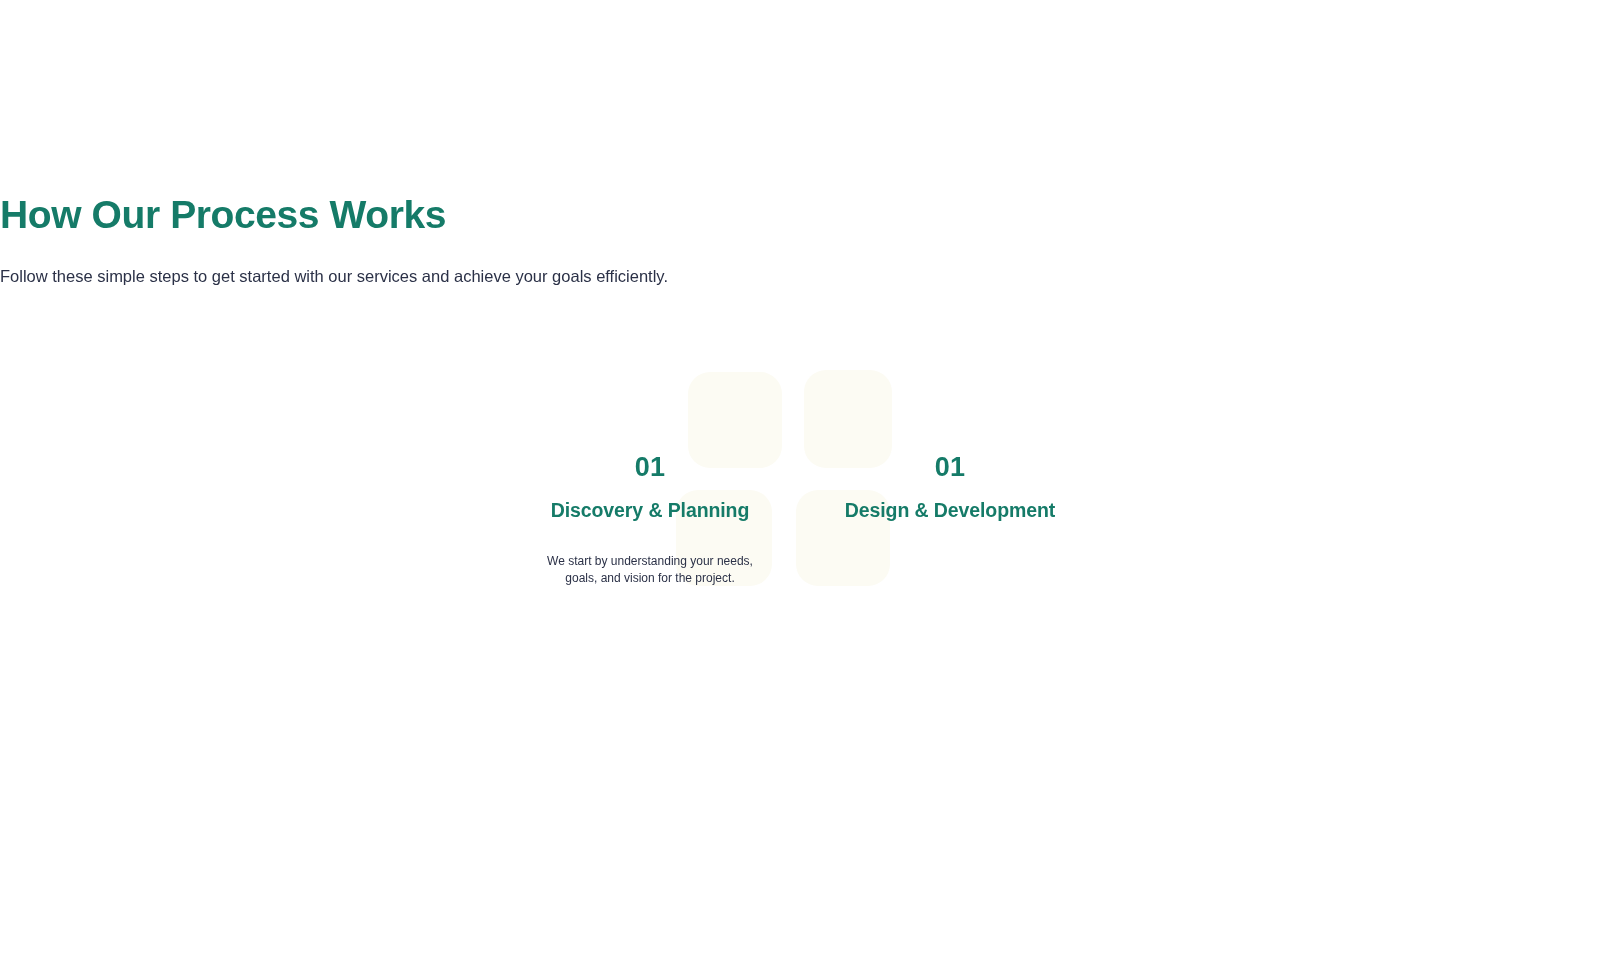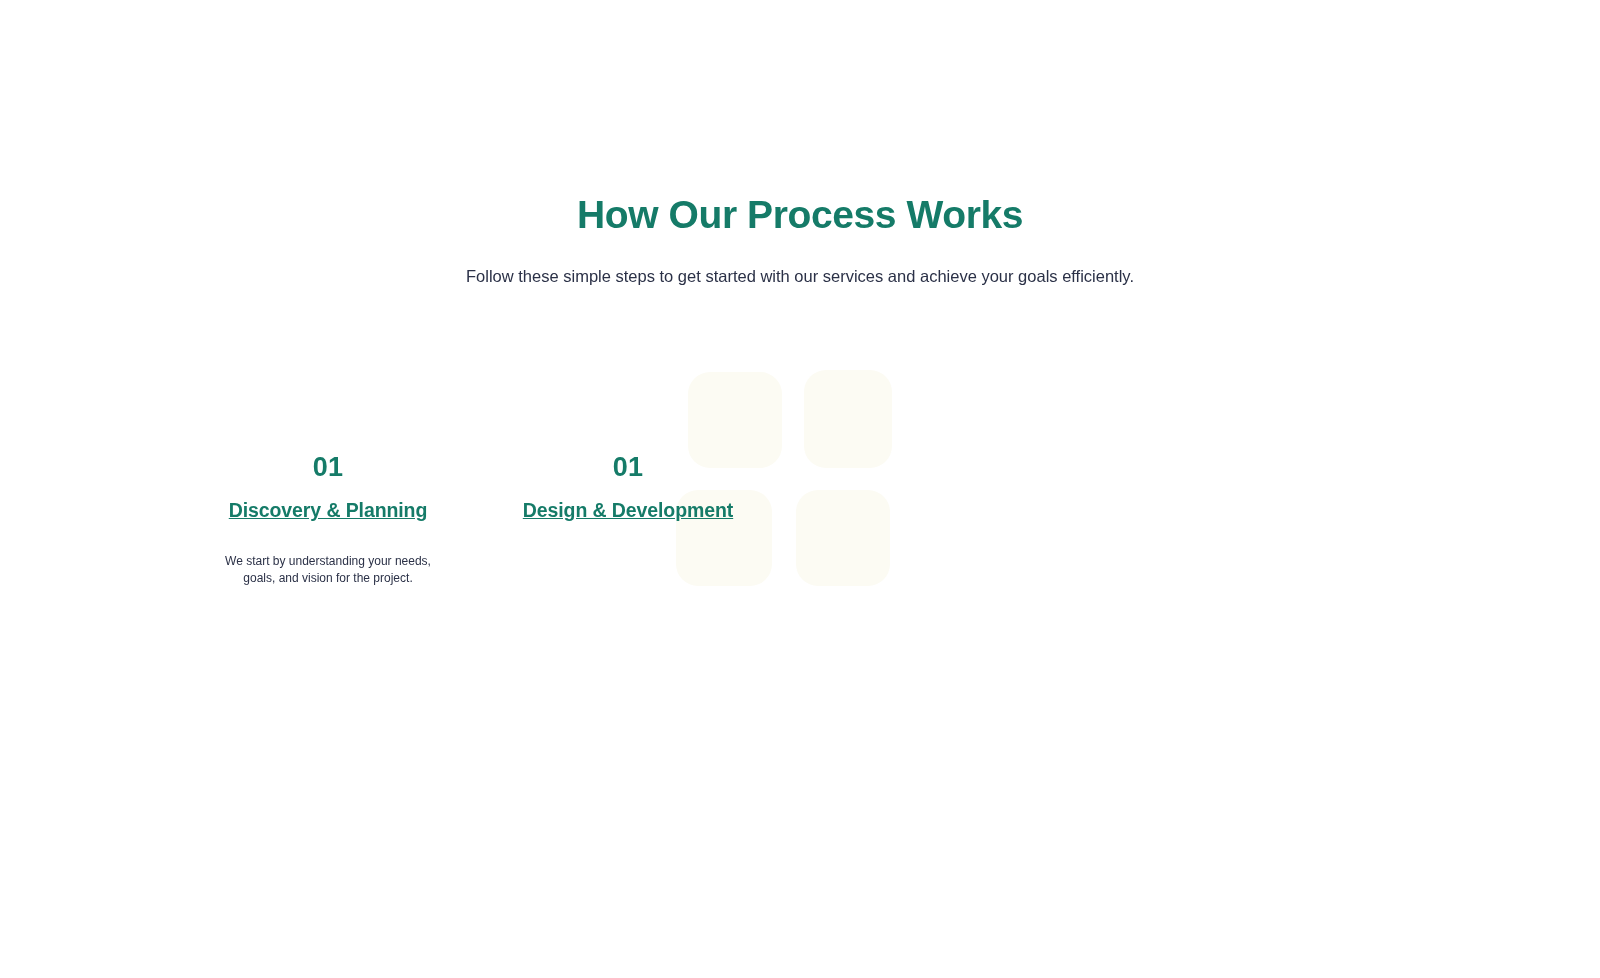--- a/index.html
+++ b/index.html
@@ -45,47 +45,47 @@
   .header {
     position: absolute;
     left: 0;
     top: 0;
     width: 1600px;
     z-index: 2;
   }
   .page-title {
     margin: 0;
     padding-top: 194px;
-    text-align: center;
+    text-align: left;
     color: #157b68;
     font-size: 39px;
     font-weight: bold;
     letter-spacing: -0.4px;
     line-height: 1.1;
   }
   .page-subtitle {
     margin: 0;
     padding-top: 28px;
-    text-align: center;
+    text-align: left;
     color: #2b3147;
     font-size: 16.5px;
     font-weight: normal;
     line-height: 1.4;
   }
 
   
   .steps {
     position: absolute;
     left: 178px;
     top: 452px;
     width: 1244px;
     display: flex;
     flex-direction: row;
     align-items: flex-start;
-    justify-content: flex-start;
+    justify-content: center;
     z-index: 1;
   }
   .step {
     width: 300px;
     text-align: center;
     display: flex;
     flex-direction: column;
     align-items: center;
   }
   .step-number {
@@ -95,21 +95,20 @@
     line-height: 1.15;
     letter-spacing: 0.2px;
   }
   .step-title {
     margin-top: 16px;
     color: #157b68;
     font-size: 19.5px;
     font-weight: bold;
     line-height: 1.2;
     letter-spacing: -0.1px;
-    text-decoration: underline;
   }
   .step-desc {
     margin-top: 31px;
     color: #2b3147;
     font-size: 12px;
     font-weight: normal;
     line-height: 1.42;
     max-width: 224px;
   }
 </style>

